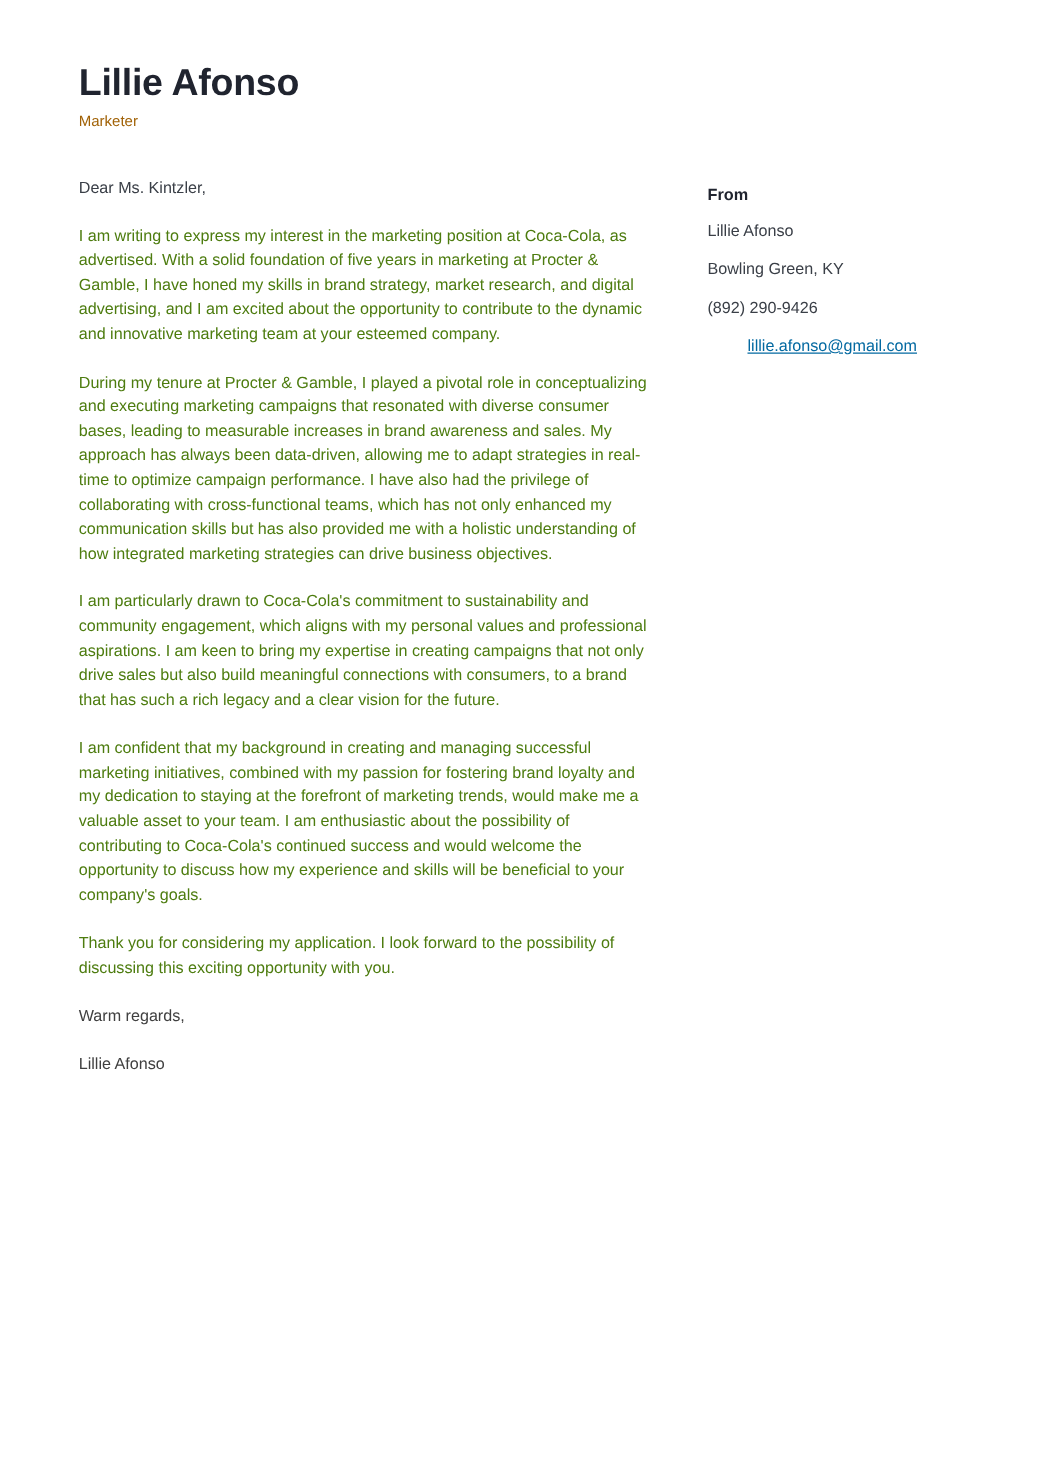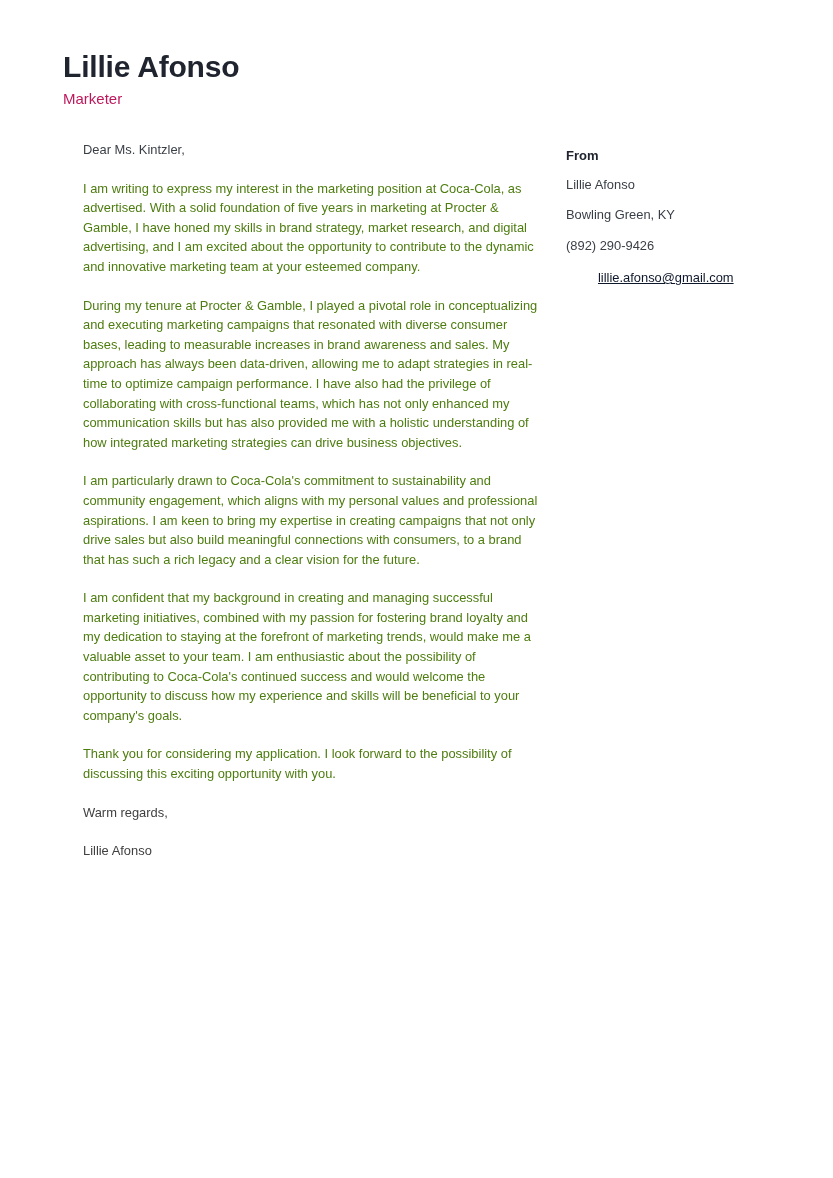--- a/index.html
+++ b/index.html
@@ -31,39 +31,38 @@
   }
   .applicant-name {
     font-size: 30px;
     font-weight: bold;
     color: #20242f;
     letter-spacing: -0.2px;
     line-height: 1.12;
     margin: 0;
   }
   .applicant-role {
-    font-size: 15px;
-    color: #be185d;
+    font-size: 12px;
+    color: #a16207;
     margin: 6px 0 0 0;
     line-height: 1.2;
   }
 
   
   .columns {
     position: absolute;
     left: 0;
     top: 140px;
     width: 833px;
   }
   .letter-body {
     position: absolute;
     left: 63px;
     top: 0;
     width: 458px;
-    margin-left: 20px;
   }
   .contact-col {
     position: absolute;
     left: 566px;
     top: 8px;
     width: 230px;
   }
 
   .salutation {
     font-size: 12.9px;
@@ -104,21 +103,21 @@
     margin: 0 0 15px 0;
   }
   .contact-block {
     margin-bottom: 19px;
   }
   .contact-block:last-child {
     margin-bottom: 0;
   }
   .email-link {
     font-size: 12.9px;
-    color: #0f172a;
+    color: #0369a1;
     text-decoration: underline;
     line-height: 1.2;
     display: inline-block;
     margin: 0;
     padding-left: 32px;
   }
 </style>
 </head>
 <body>
 

